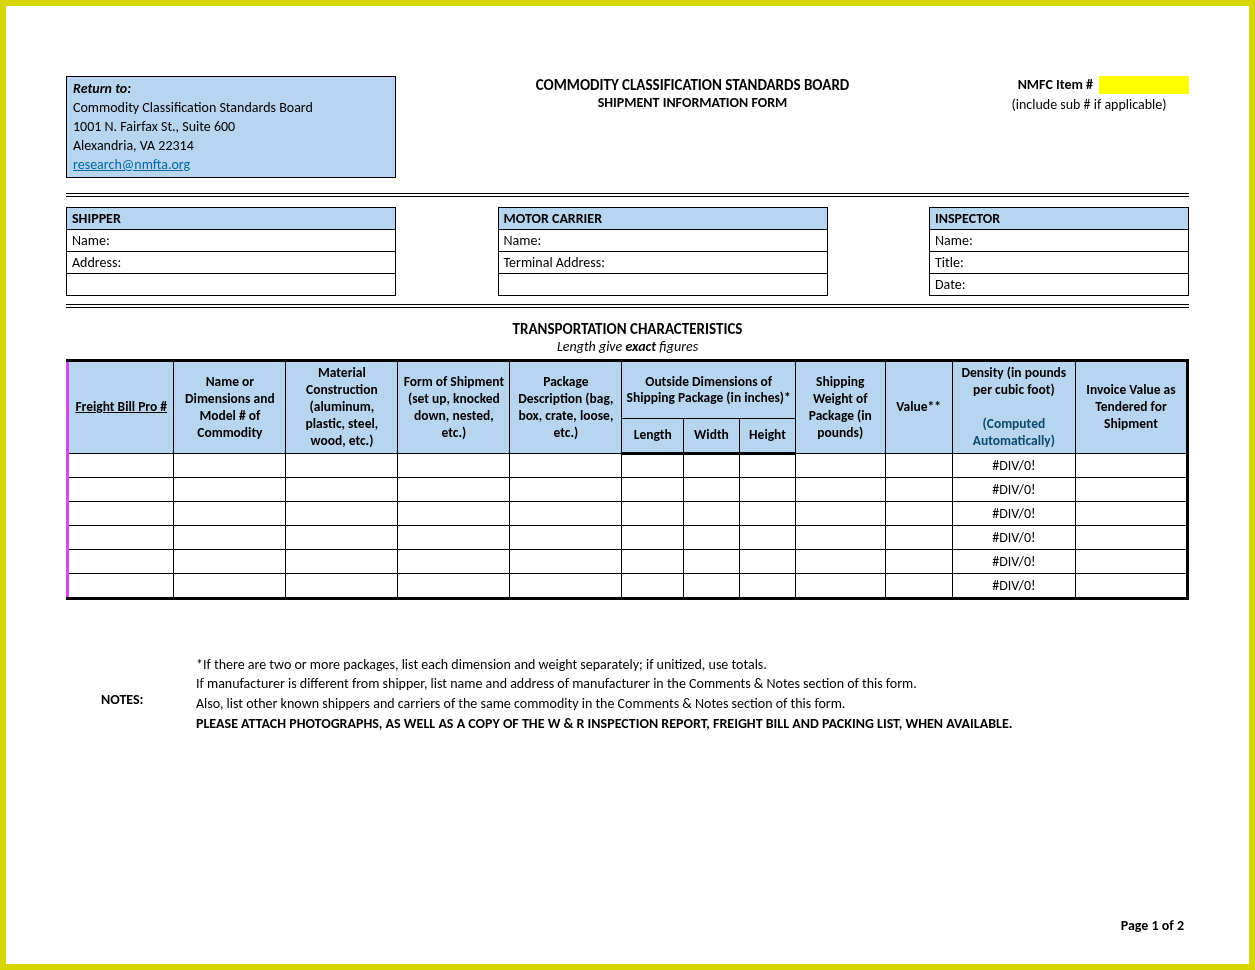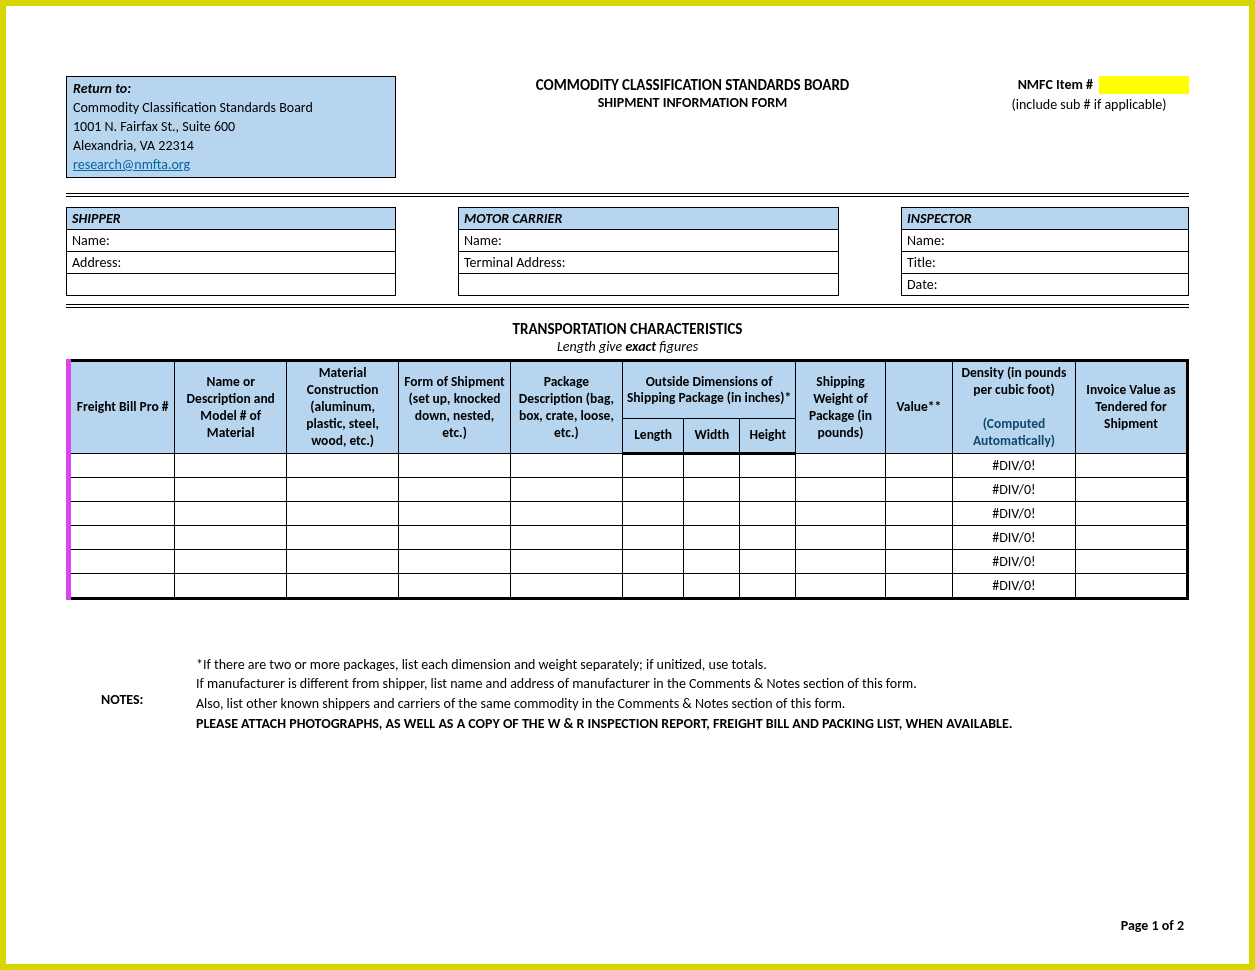--- a/index.html
+++ b/index.html
@@ -51,36 +51,36 @@
   .boxes-row { display: flex; justify-content: space-between; }
   .info-table {
     border-collapse: collapse;
   }
   .info-table td {
     border: 1px solid #000;
     padding: 2px 5px;
     font-size: 14px;
     height: 20px;
   }
-  .info-table .head { background: #b8d5f0; font-weight: bold; font-style: italic; }
+  .info-table .head { background: #b8d5f0; font-weight: bold; }
   .section-title { text-align: center; font-weight: bold; font-size: 15px; margin-top: 12px; }
   .section-sub { text-align: center; font-style: italic; font-size: 14px; margin-bottom: 4px; }
   .section-sub .exact { font-weight: bold; font-style: italic; }
   .main-table {
     border-collapse: collapse;
     width: 100%;
     table-layout: fixed;
   }
   .main-table th, .main-table td {
     border: 1px solid #000;
     text-align: center;
     vertical-align: middle;
     padding: 3px 4px;
   }
-  .main-table .outer-l { border-left: 5px solid #d946ef; }
+  .main-table .outer-l { border-left: 3px solid #d946ef; text-decoration: underline; }
   .main-table .outer-r { border-right: 3px solid #000; }
   .main-table thead th { background: #b8d5f0; font-weight: bold; font-size: 13.5px; line-height: 1.25; }
   .main-table thead tr.top th { border-top: 3px solid #000; }
   .main-table thead tr.bot th { border-bottom: 3px solid #000; }
   .main-table tbody td { height: 19px; font-size: 14px; }
   .main-table tbody tr.last td { border-bottom: 3px solid #000; }
   .density-red { color: #0c4a6e; font-weight: bold; }
   .notes-block { display: flex; margin-top: 55px; font-size: 14px; }
   .notes-label { font-weight: bold; width: 130px; padding-left: 35px; padding-top: 36px; }
   .notes-text { flex: 1; line-height: 1.4; }
@@ -126,37 +126,37 @@
               <td>Name:</td>
             </tr>
         <tr>
               <td>Address:</td>
             </tr>
         <tr>
               <td>&nbsp;</td>
             </tr>
       </tbody>
         </table>
-      <table class="info-table" style="width:381px">
+      <table class="info-table" style="width:330px">
         <tbody>
             <tr>
               <td class="head">MOTOR CARRIER</td>
             </tr>
         <tr>
               <td>Name:</td>
             </tr>
         <tr>
               <td>Terminal Address:</td>
             </tr>
         <tr>
               <td>&nbsp;</td>
             </tr>
       </tbody>
         </table>
-      <table class="info-table" style="width:288px">
+      <table class="info-table" style="width:260px">
         <tbody>
             <tr>
               <td class="head">INSPECTOR</td>
             </tr>
         <tr>
               <td>Name:</td>
             </tr>
         <tr>
               <td>Title:</td>
             </tr>
@@ -185,21 +185,21 @@
           <col style="width:5%">
           <col style="width:5%">
         <col style="width:8%">
           <col style="width:6%">
           <col style="width:11%">
           <col style="width:10%">
       </colgroup>
       <thead>
         <tr class="top">
           <th rowspan="2" class="bot outer-l">Freight Bill Pro #</th>
-          <th rowspan="2" class="bot">Name or Description and Model # of Material</th>
+          <th rowspan="2" class="bot">Name or Dimensions and Model # of Commodity</th>
           <th rowspan="2" class="bot">Material Construction (aluminum, plastic, steel, wood, etc.)</th>
           <th rowspan="2" class="bot">Form of Shipment (set up, knocked down, nested, etc.)</th>
           <th rowspan="2" class="bot">Package Description (bag, box, crate, loose, etc.)</th>
           <th colspan="3">Outside Dimensions of Shipping Package (in inches)*</th>
           <th rowspan="2" class="bot">Shipping Weight of Package (in pounds)</th>
           <th rowspan="2" class="bot">Value**</th>
           <th rowspan="2" class="bot">
             <span>Density (in pounds per cubic foot)</span><br><br>
             <span class="density-red">(Computed Automatically)</span>
           </th>

